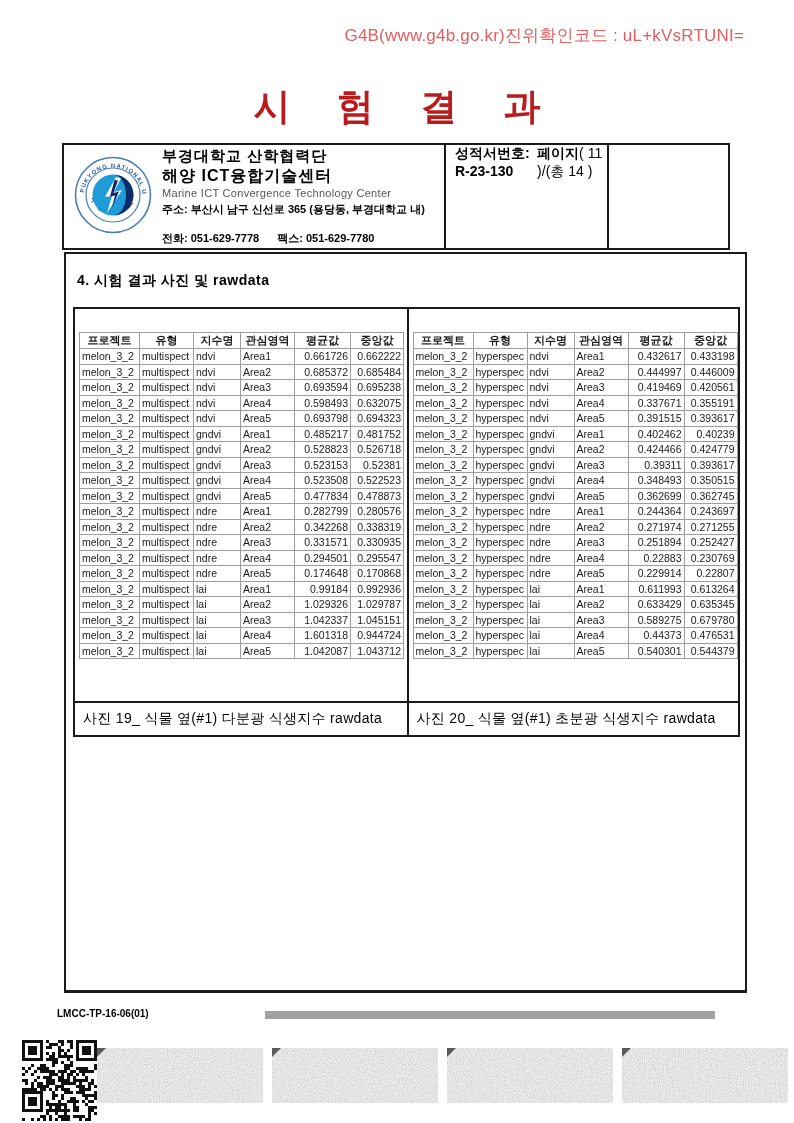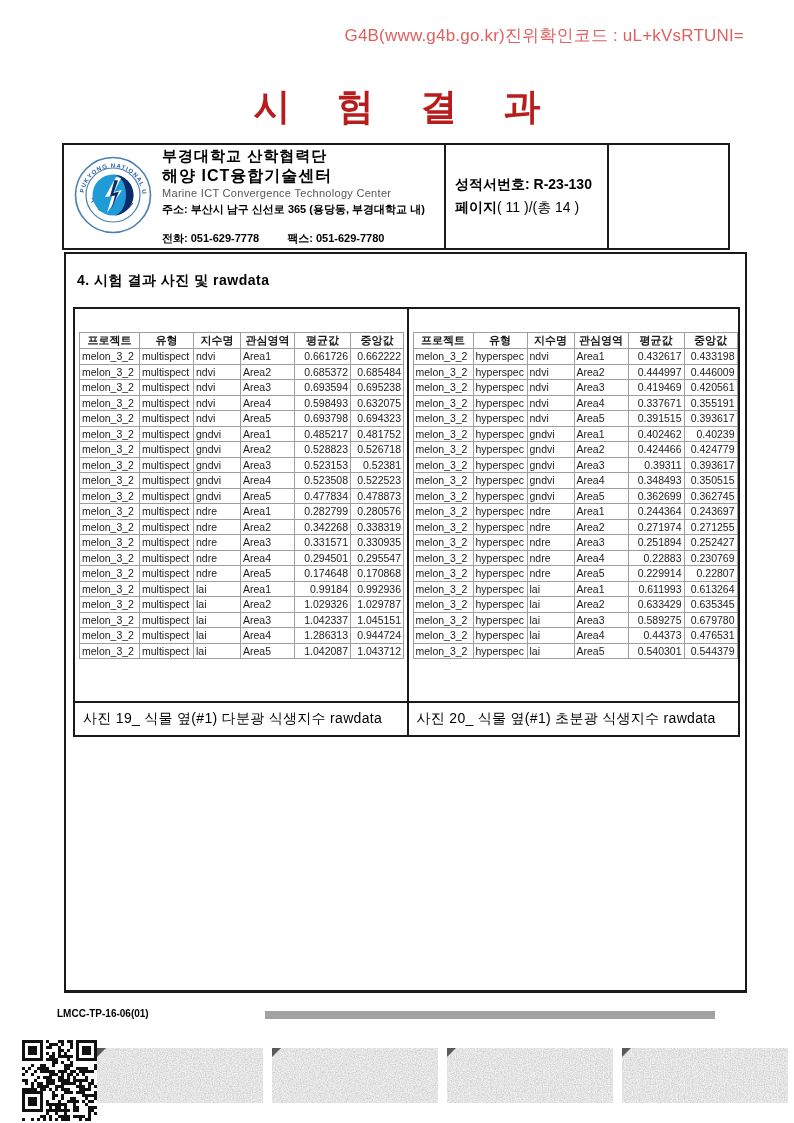--- a/index.html
+++ b/index.html
@@ -8,29 +8,29 @@
 
   .verify-code { position:absolute; top:24px; right:50px; color:#e05f5f; font-size:17px; letter-spacing:0.2px; }
 
   .doc-title { position:absolute; top:82px; left:0; width:100%; text-align:center;
     font-size:37px; font-weight:bold; letter-spacing:18px; color:#b91c1c; text-indent:18px; }
 
   
   .header-box { position:absolute; left:62px; top:143px; width:668px; height:107px;
     border:2px solid #1a1a1a; display:flex; background:#fff; }
   .hb-left { width:380px; display:flex; align-items:center; padding-left:10px; gap:10px; }
-  .hb-mid { width:163px; border-left:2px solid #1a1a1a; display:flex; flex-direction:column;
+  .hb-mid { width:163px; border-left:2px solid #1a1a1a; display:flex; flex-direction:row;
     justify-content:center; padding-left:9px; gap:5px; }
   .hb-right { flex:1; border-left:2px solid #1a1a1a; }
   .org-info { line-height:1.25; }
   .org-line1 { font-size:15px; font-weight:bold; letter-spacing:1px; }
   .org-line2 { font-size:16px; font-weight:bold; letter-spacing:1px; }
   .org-en { font-size:11px; color:#555; margin-top:1px; letter-spacing:0.3px; }
   .org-addr { font-size:11px; font-weight:bold; margin-top:2px; }
-  .org-tel { font-size:11px; font-weight:bold; margin-top:16px; display:flex; gap:28px; }
+  .org-tel { font-size:11px; font-weight:bold; margin-top:16px; display:flex; gap:18px; }
   .report-no { font-size:14px; font-weight:bold; }
   .page-line { font-size:14px; }
   .page-line b { font-weight:bold; }
 
   
   .main-box { position:absolute; left:64px; top:252px; width:683px; height:741px;
     border:2px solid #1a1a1a; border-bottom-width:3px; background:#fff;padding-left:44px; }
   .section-title { position:absolute; left:11px; top:18px; font-size:14px; font-weight:bold; letter-spacing:0.5px; }
 
   .tables-box { position:absolute; left:7px; top:53px; width:667px; height:430px;
@@ -276,21 +276,21 @@
                 <td class="txt">lai</td>
                 <td class="txt">Area3</td>
                 <td class="num">1.042337</td>
                 <td class="num">1.045151</td>
               </tr>
               <tr>
                 <td class="txt">melon_3_2</td>
                 <td class="txt">multispect</td>
                 <td class="txt">lai</td>
                 <td class="txt">Area4</td>
-                <td class="num">1.286313</td>
+                <td class="num">1.601318</td>
                 <td class="num">0.944724</td>
               </tr>
               <tr>
                 <td class="txt">melon_3_2</td>
                 <td class="txt">multispect</td>
                 <td class="txt">lai</td>
                 <td class="txt">Area5</td>
                 <td class="num">1.042087</td>
                 <td class="num">1.043712</td>
               </tr>

